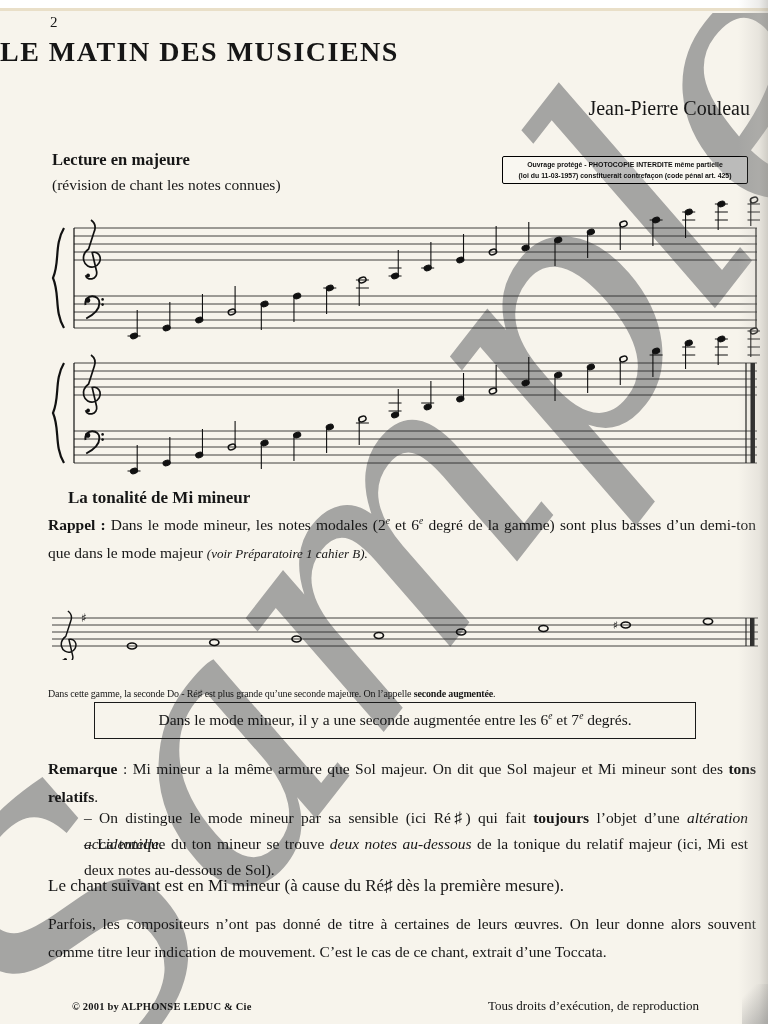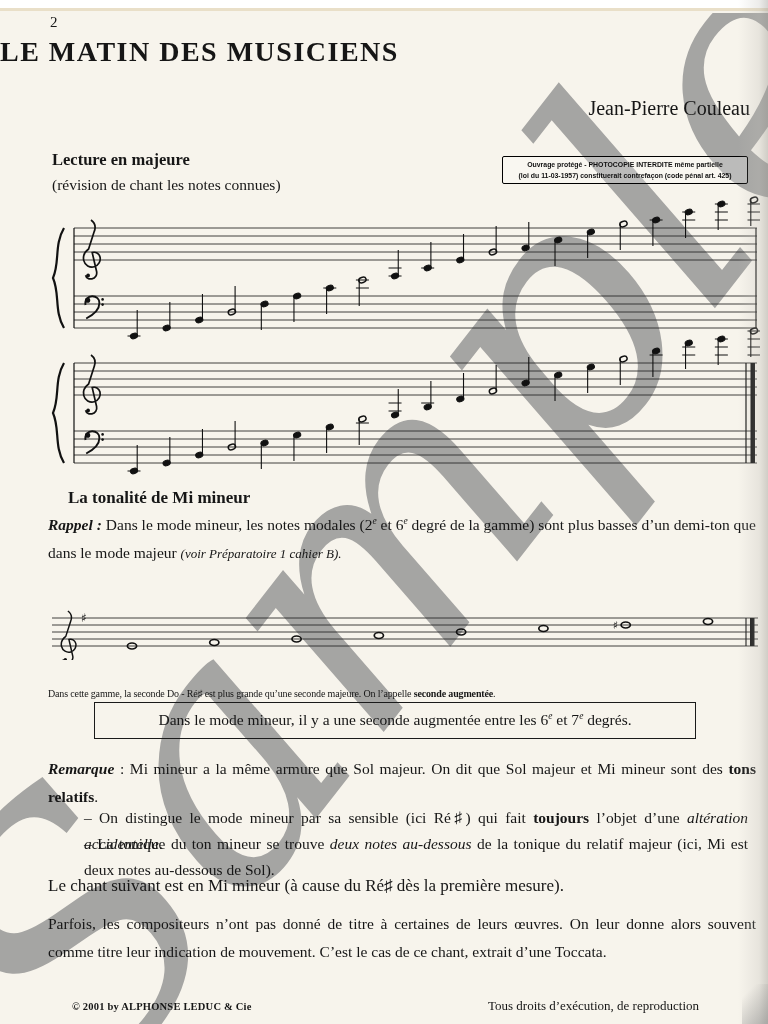--- a/index.html
+++ b/index.html
@@ -66,21 +66,21 @@
   }
 
   .staff-svg { position:absolute; left:48px; }
   #system1 { top:190px; }
   #system2 { top:325px; }
   #scale   { top:598px; }
 
   .h-tonalite { position:absolute; left:52px; top:488px; font-size:17px; font-weight:700;margin-left:16px; }
   .para { position:absolute; left:48px; width:708px; font-size:15.5px; line-height:1.78; text-align:justify; }
   .p-rappel { top:511px; }
-  .rappel-label { font-weight:700; font-style:italic; }
+  .rappel-label { font-weight:700; }
   .small-ital { font-style:italic; font-size:13px; }
   .h-gamme { position:absolute; left:52px; top:574px; font-size:17px; font-weight:700; }
 
   .p-seconde { position:absolute; left:48px; top:668px; width:712px; font-size:10px; white-space:nowrap; letter-spacing:-0.15px;margin-top:20px; }
   .b { font-weight:700; }
   .i { font-style:italic; }
   sup.deg { font-size:9.5px; font-style:italic; vertical-align:6px; }
 
   .rule-box {
     position:absolute; left:94px; top:702px; width:602px;

